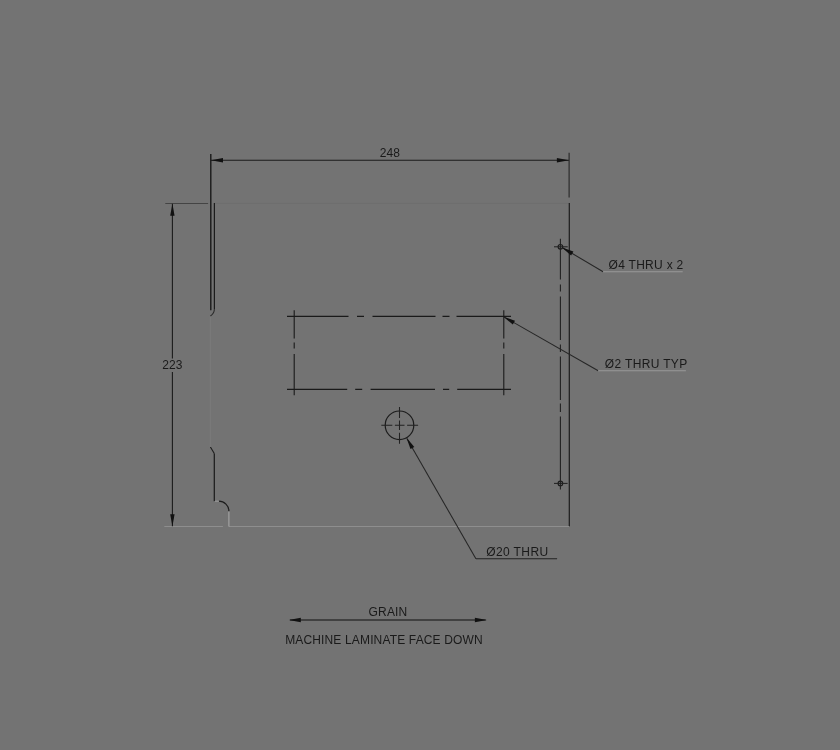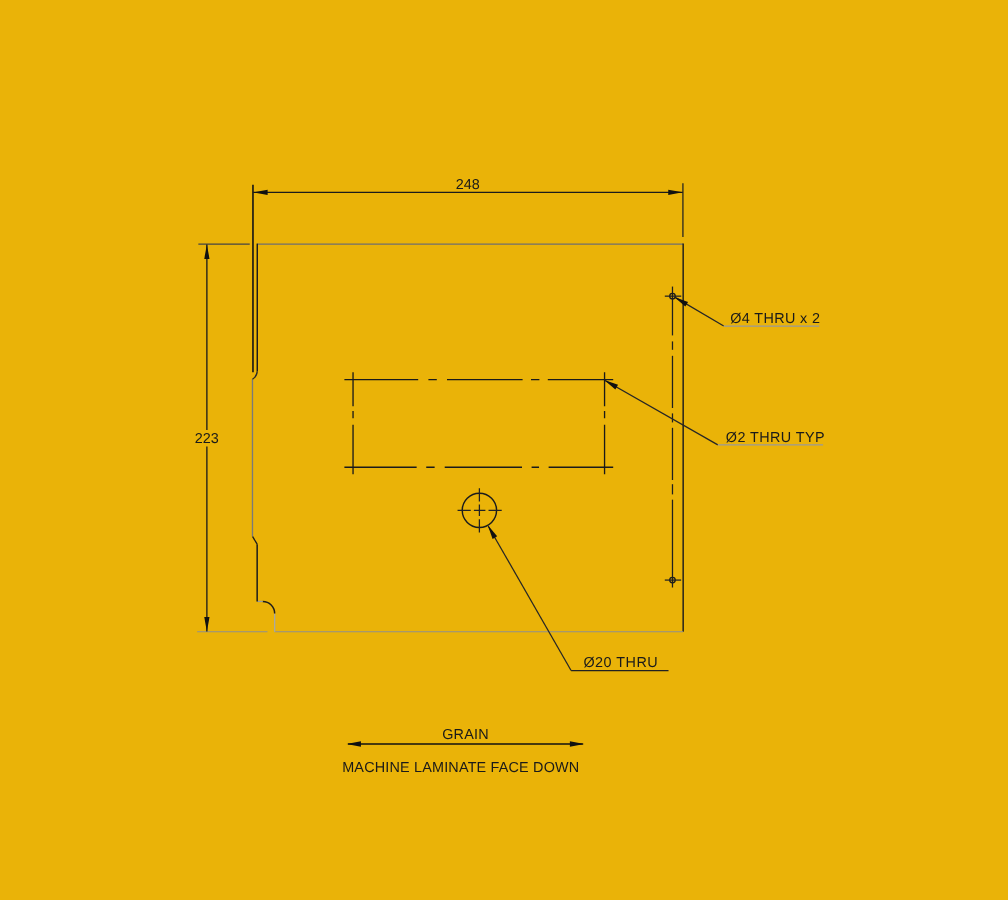--- a/index.html
+++ b/index.html
@@ -1,16 +1,16 @@
 <!DOCTYPE html>
 <html><head>
 <meta charset="utf-8">
 <style>
   html,body{margin:0;padding:0;background:#ffffff;}
-  .page{width:840px;height:750px;position:relative;background:#eab308;overflow:hidden;}
+  .page{width:840px;height:750px;position:relative;background:#737373;overflow:hidden;}
   text{font-family:"Liberation Sans",sans-serif;font-size:12px;fill:#1a1a1a;}
 </style>
 </head>
 <body>
 <div class="page">
 <svg width="840" height="750" viewBox="0 0 840 750">
 
   <g>
         <line x1="214.4" y1="203.4" x2="569.3" y2="203.4" stroke="#6f6f6f" stroke-width="0.95"></line>
       </g>

